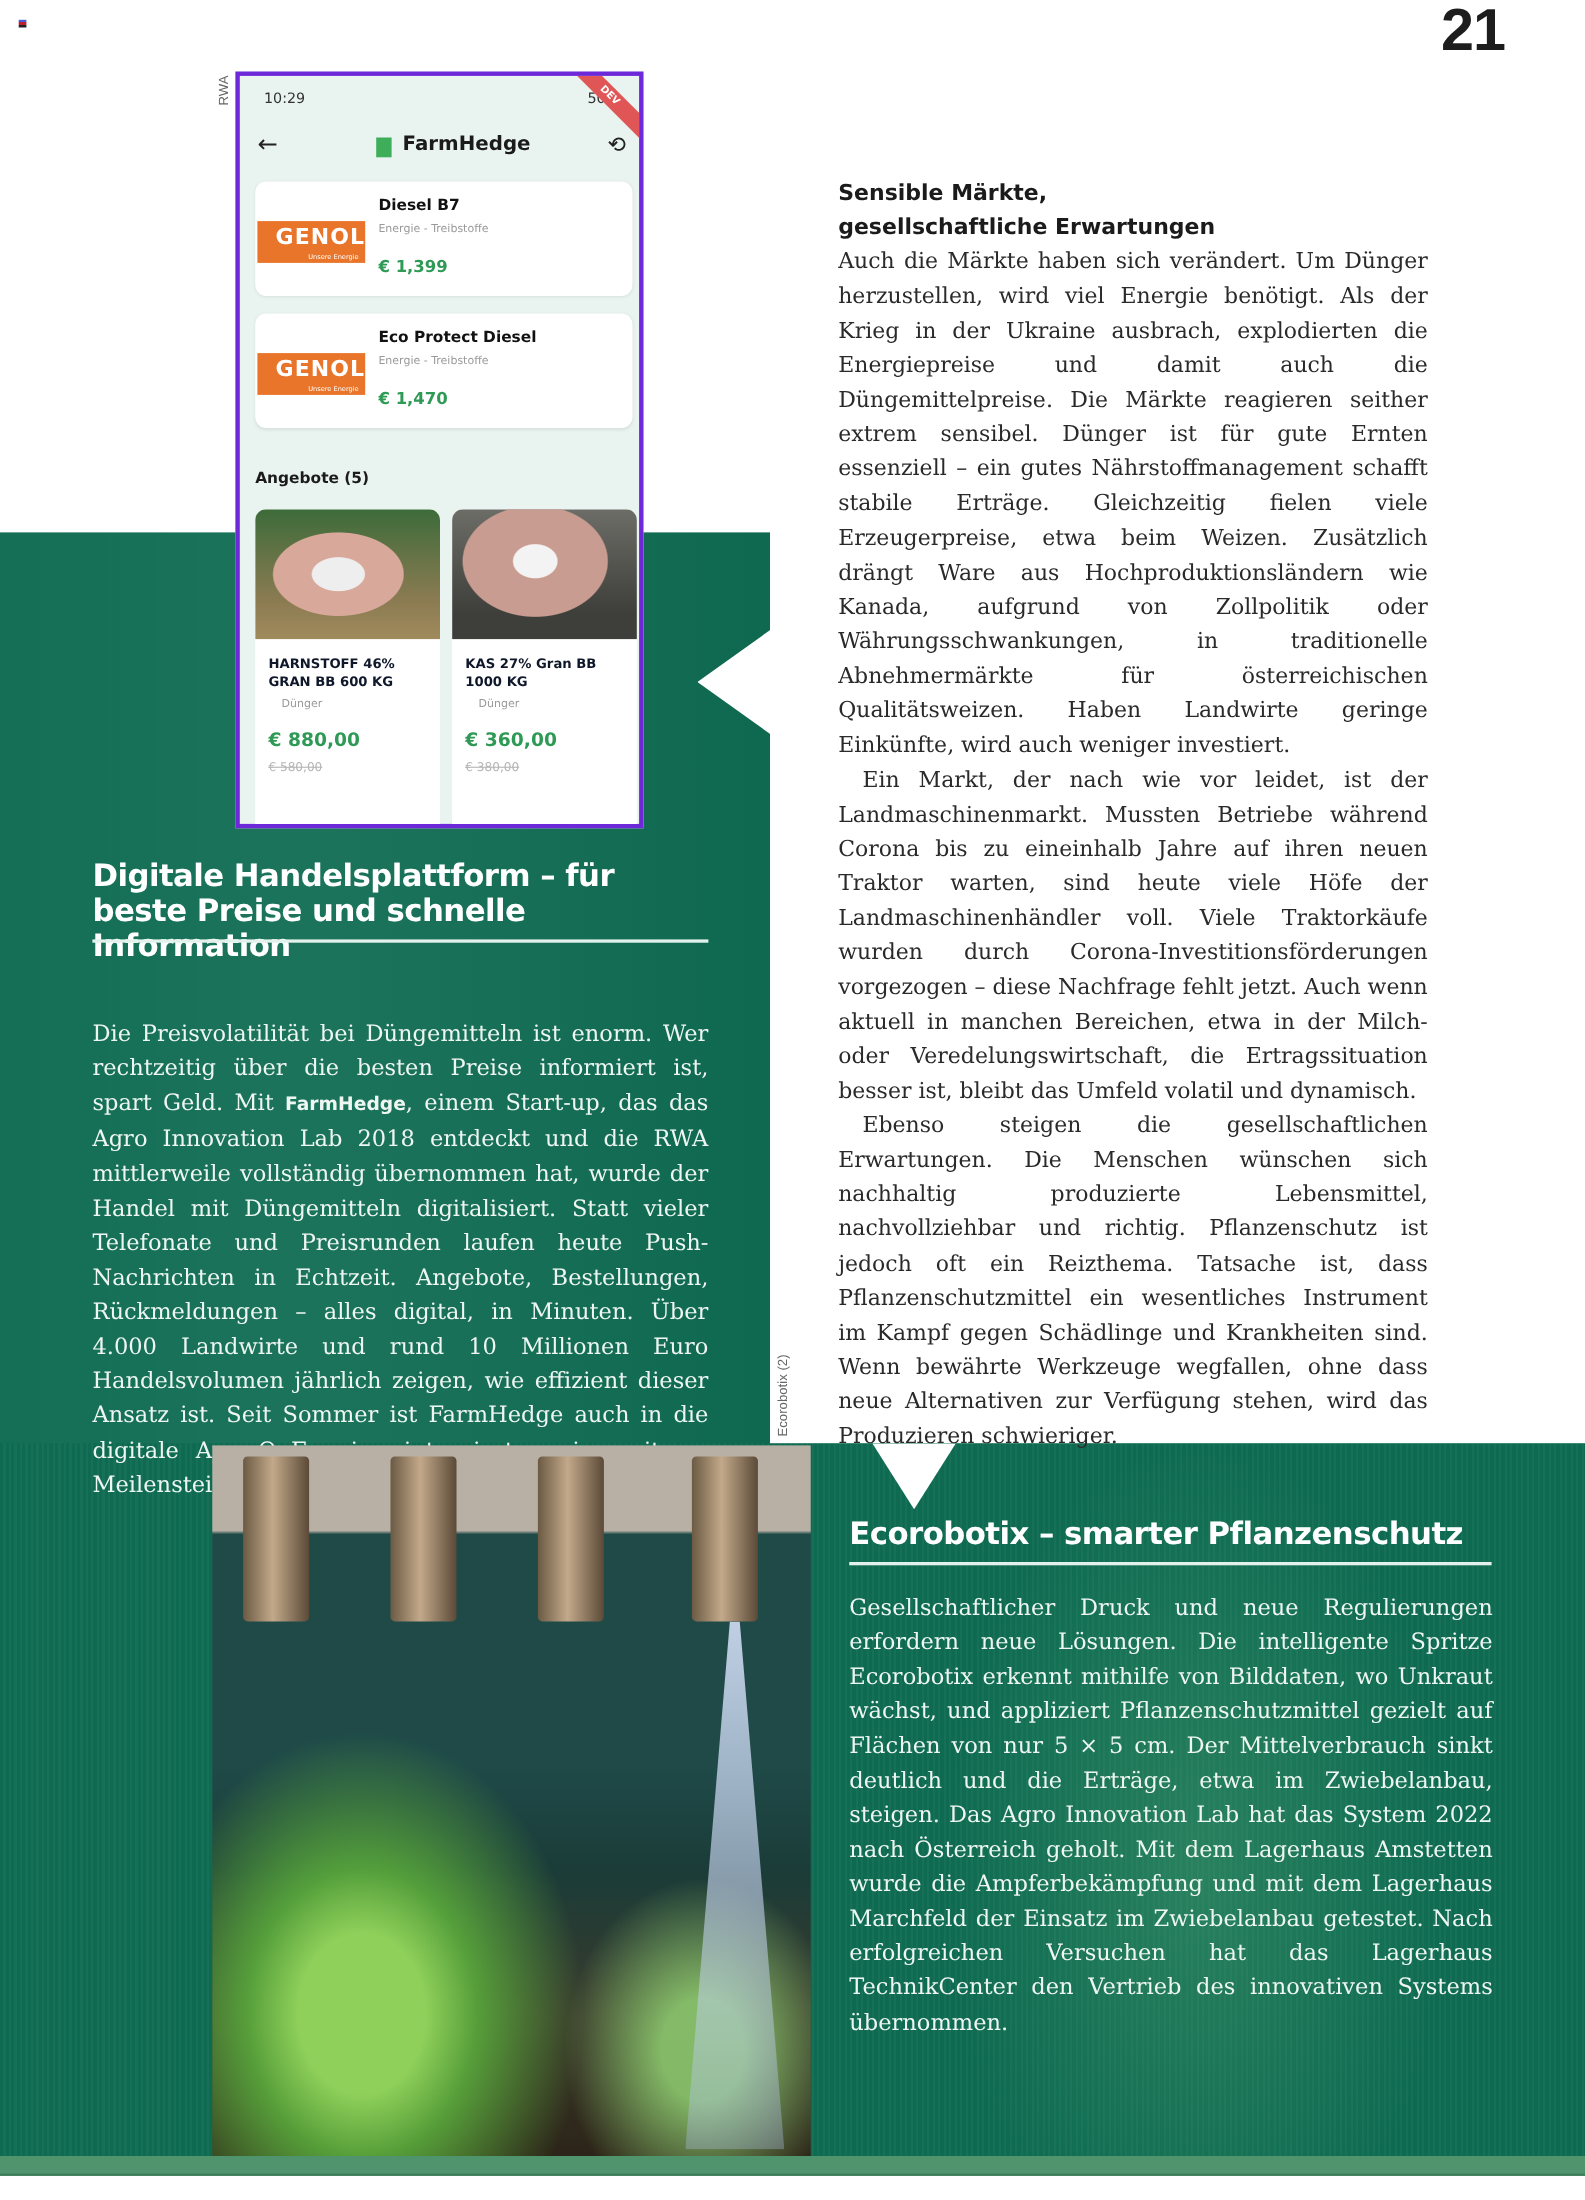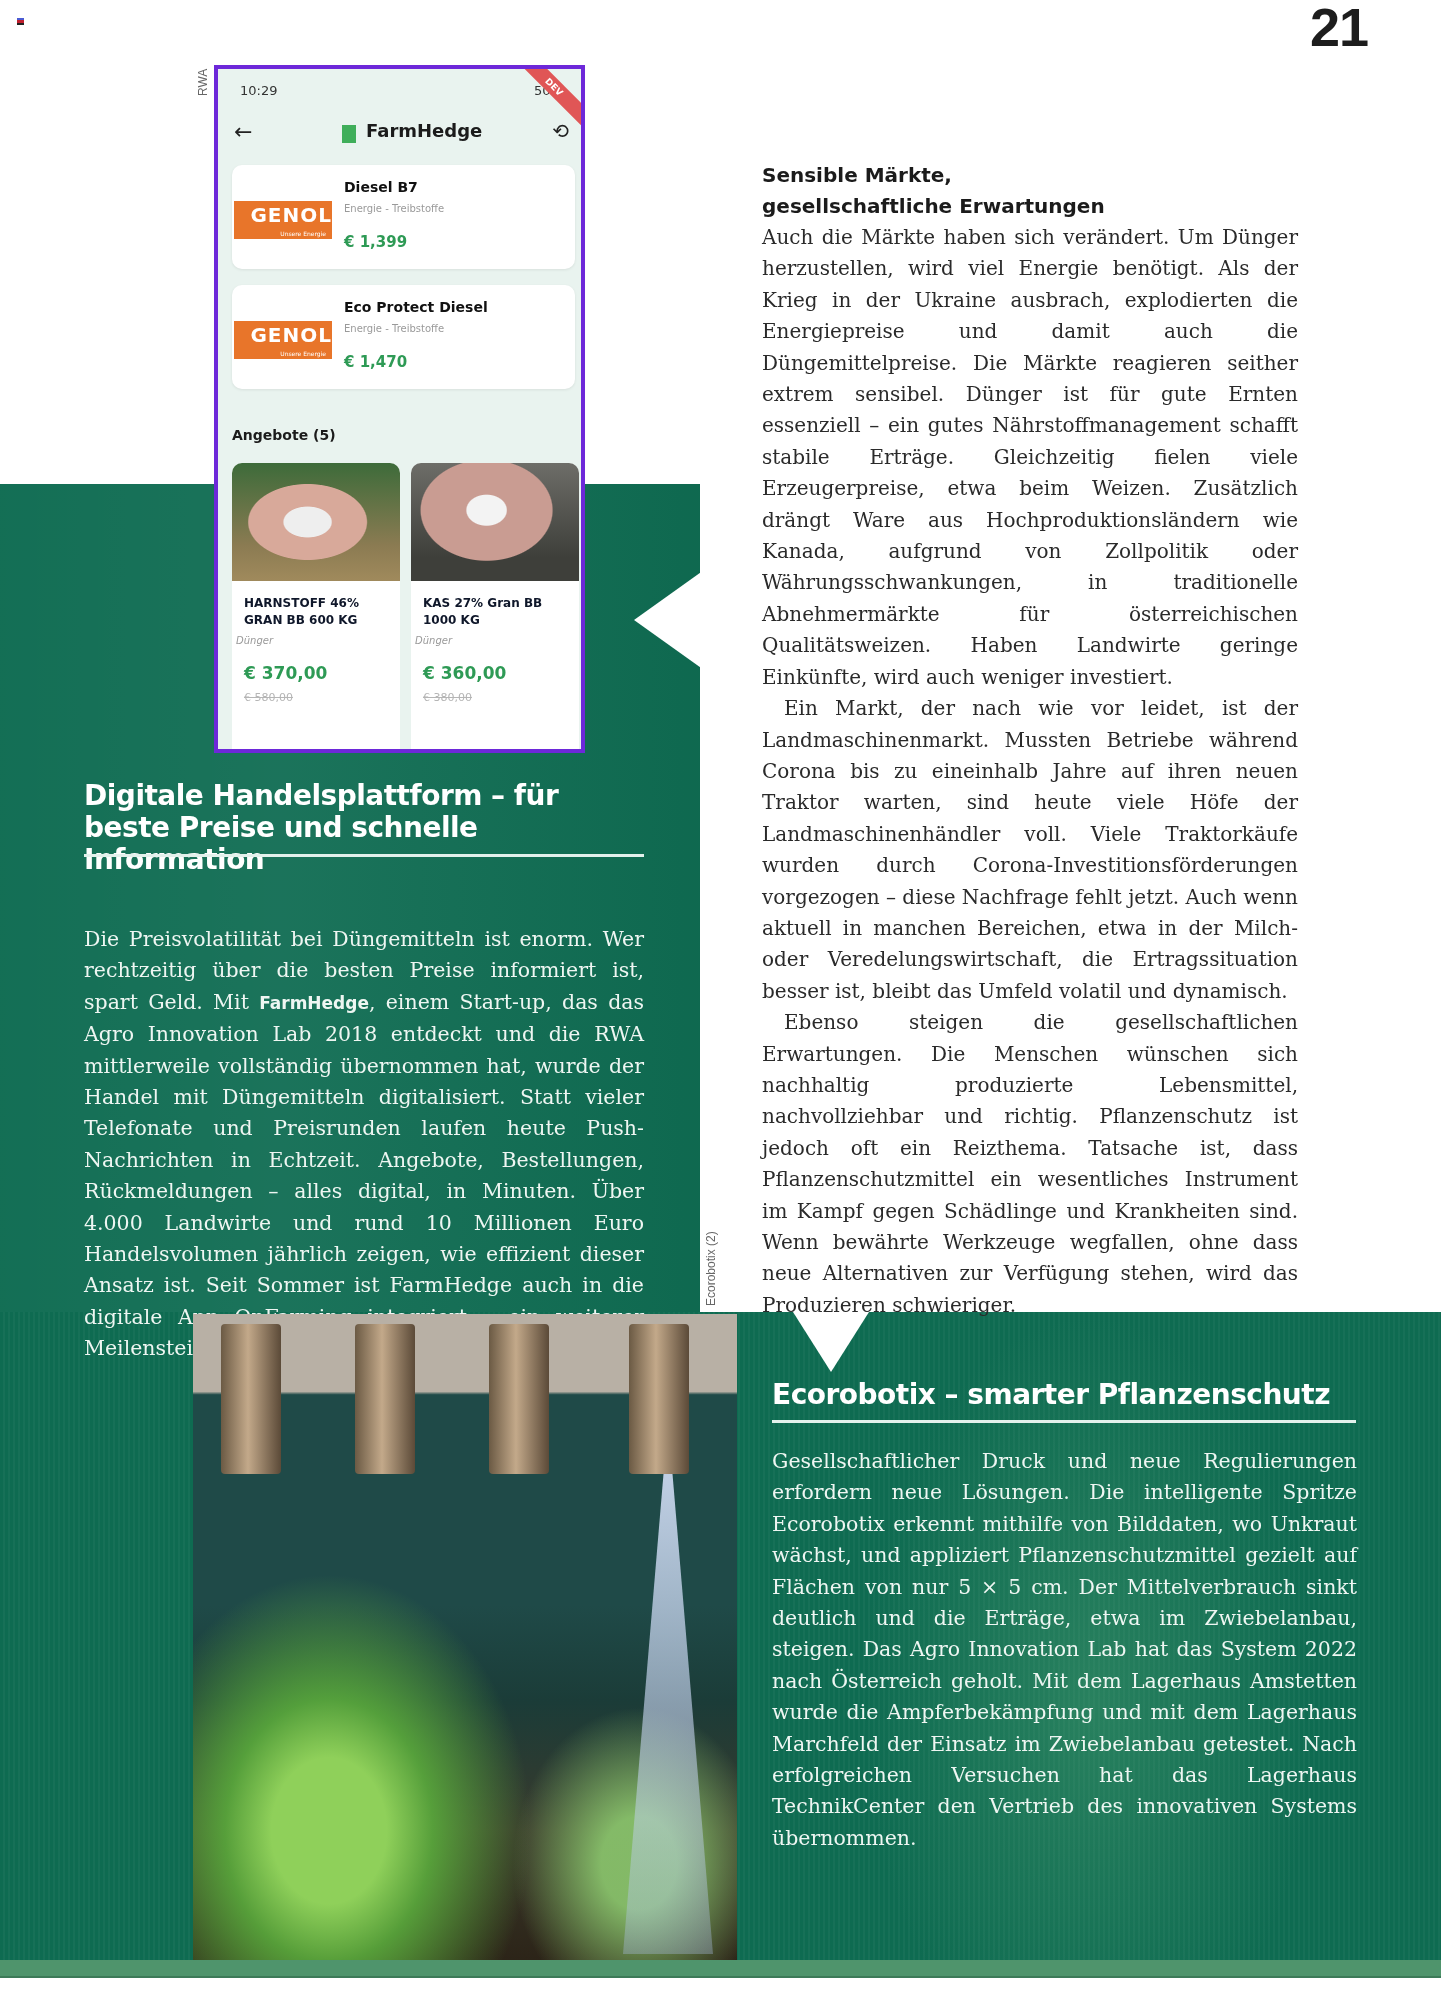--- a/index.html
+++ b/index.html
@@ -40,21 +40,21 @@
   .fuel-name { position: absolute; left: 112px; top: 14px; font-size: 14px; font-weight: 700; color: #111; }
   .fuel-cat { position: absolute; left: 112px; top: 38px; font-size: 10px; color: #9a9a9a; }
   .fuel-price { position: absolute; left: 112px; top: 68px; font-size: 15px; font-weight: 700; color: #2e9a55; }
 
   .offers-h { position: absolute; left: 14px; top: 358px; font-size: 14px; font-weight: 700; color: #1b1b1b; }
   .offer-card { position: absolute; top: 394px; width: 168px; height: 300px; background: #fff; border-radius: 10px; overflow: hidden; }
   .offer-img { position: absolute; left: 0; top: 0; width: 100%; height: 118px; }
   .offer-img.a { background: radial-gradient(ellipse at 45% 50%, #eee 0 18%, #d8a99a 19% 45%, rgba(0,0,0,0) 46%), linear-gradient(#3d6b3a, #8b7b52 70%, #a08a5c); }
   .offer-img.b { background: radial-gradient(ellipse at 45% 40%, #f3f3f3 0 15%, #c99c92 16% 50%, rgba(0,0,0,0) 51%), linear-gradient(#6d6d68, #3e3f3a 80%); }
   .offer-name { position: absolute; left: 12px; top: 132px; font-size: 12px; font-weight: 700; color: #0f172a; line-height: 17px; width: 150px; }
-  .offer-cat { position: absolute; left: 4px; top: 172px; font-size: 10px; color: #9a9a9a; font-style: italic; }
+  .offer-cat { position: absolute; left: 24px; top: 172px; font-size: 10px; color: #9a9a9a; }
   .offer-price { position: absolute; left: 12px; top: 200px; font-size: 17px; font-weight: 700; color: #2e9a55; }
   .offer-old { position: absolute; left: 12px; top: 228px; font-size: 11px; color: #b5b5b5; text-decoration: line-through; }
 
   
   .h-left { position: absolute; left: 84px; top: 780px; width: 560px; font-family: "DejaVu Sans", sans-serif; font-weight: 700; font-size: 28px; line-height: 32px; color: #fff; letter-spacing: -0.5px; }
   .rule-left { position: absolute; left: 84px; top: 854px; width: 560px; height: 3px; background: #e3f1ec; }
   .body-left { position: absolute; left: 84px; top: 924px; width: 560px; font-size: 20.5px; line-height: 31.4px; color: #eef6f2; text-align: justify; hyphens: manual; }
   .body-left b { font-family: "DejaVu Sans", sans-serif; font-weight: 700; font-size: 17px; }
 
   
@@ -116,21 +116,21 @@
     <div class="fuel-cat">Energie - Treibstoffe</div>
     <div class="fuel-price">€ 1,470</div>
   </div>
 
   <div class="offers-h">Angebote (5)</div>
 
   <div class="offer-card" style="left:14px;">
     <div class="offer-img a"></div>
     <div class="offer-name">HARNSTOFF 46% GRAN BB 600 KG</div>
     <div class="offer-cat">Dünger</div>
-    <div class="offer-price">€ 370,00</div>
+    <div class="offer-price">€ 880,00</div>
     <div class="offer-old">€ 580,00</div>
   </div>
   <div class="offer-card" style="left:193px;">
     <div class="offer-img b"></div>
     <div class="offer-name">KAS 27% Gran BB 1000 KG</div>
     <div class="offer-cat">Dünger</div>
     <div class="offer-price">€ 360,00</div>
     <div class="offer-old">€ 380,00</div>
   </div>
 </div>

